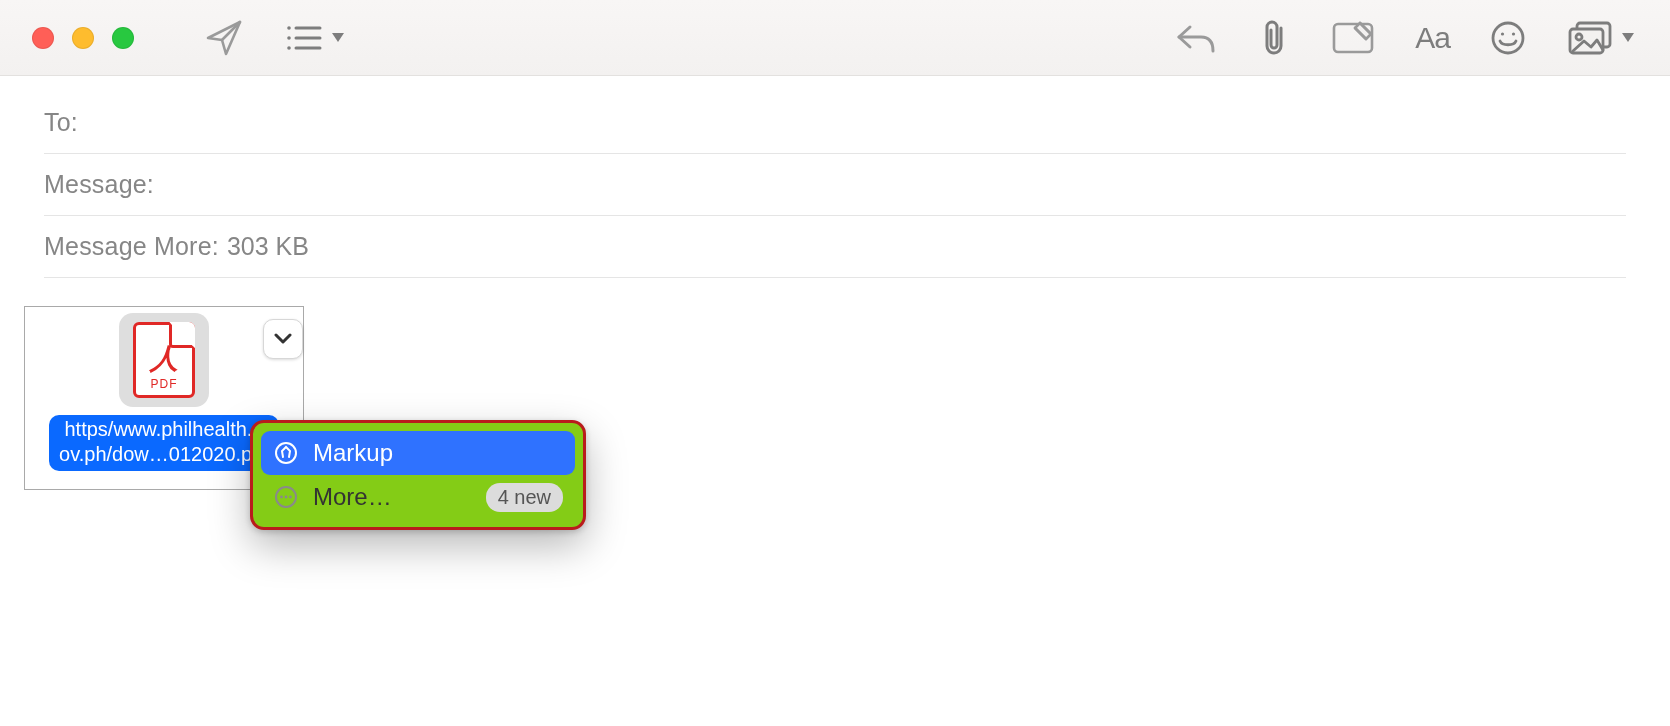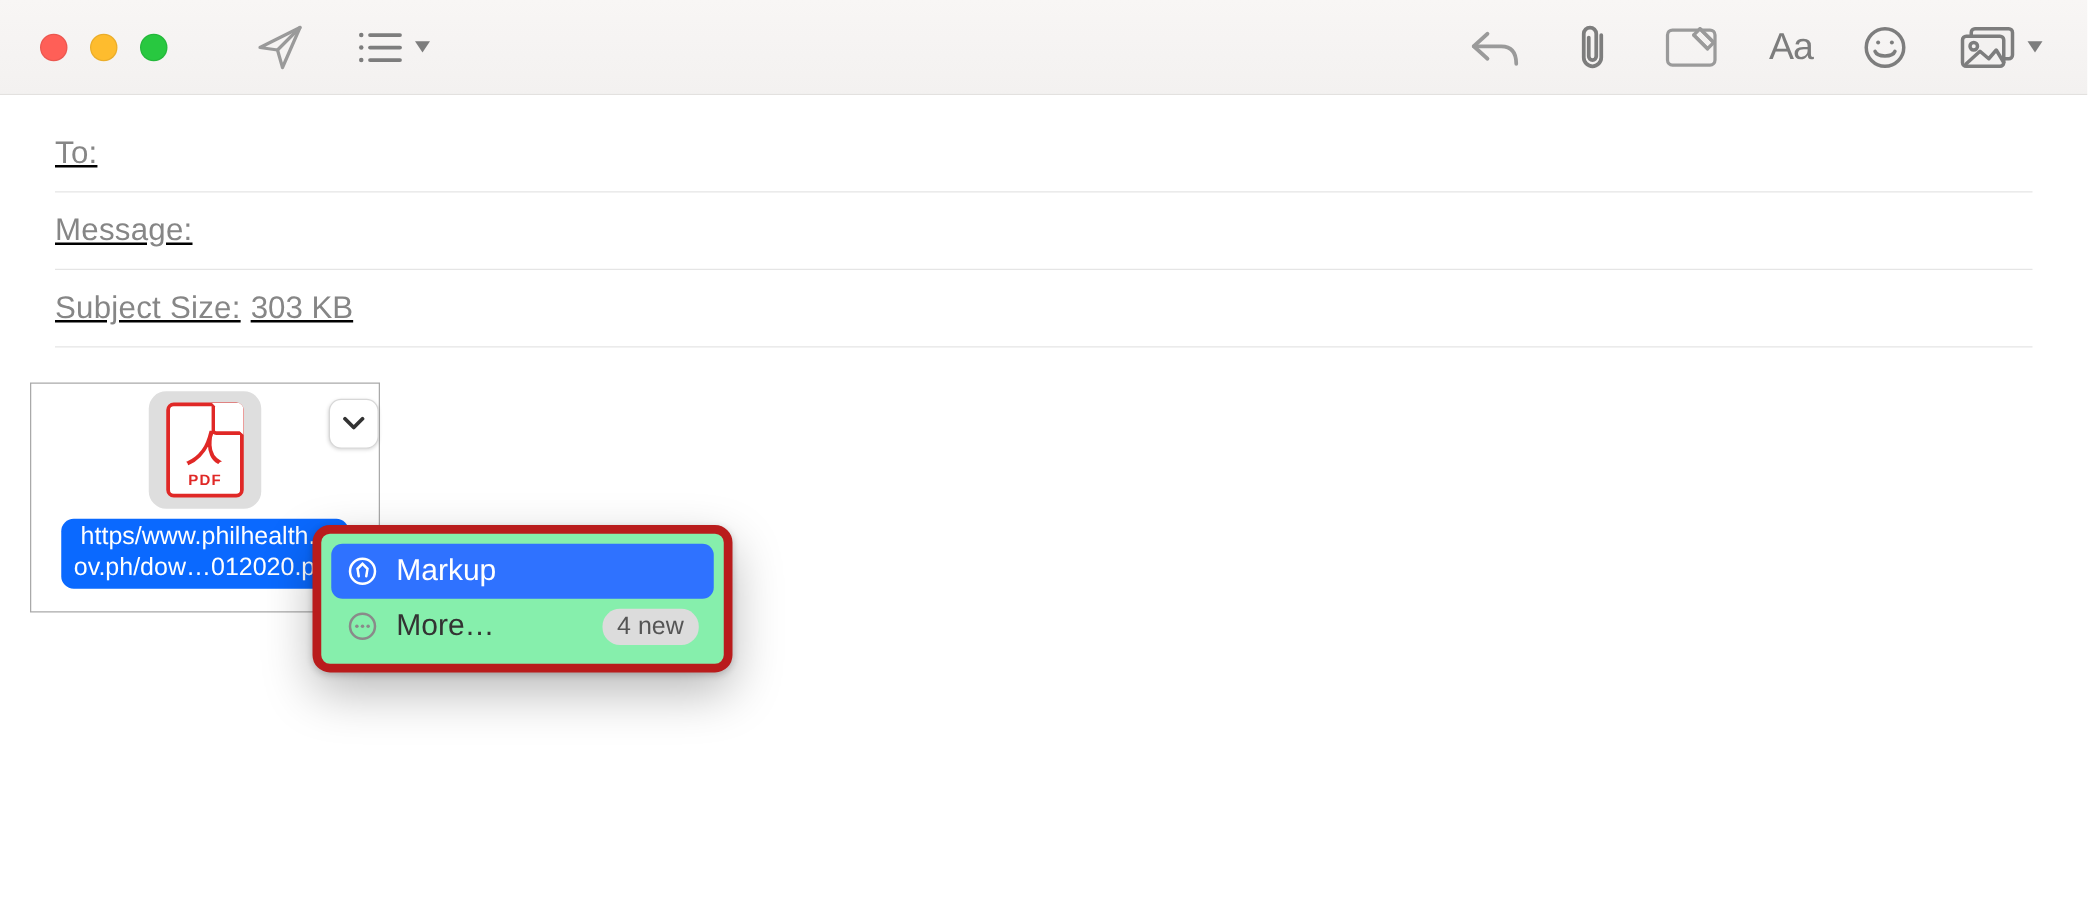--- a/index.html
+++ b/index.html
@@ -39,21 +39,20 @@
       border-top:9px solid #7d7d7d;
       margin-left:2px;
     }
 
     
     .headers { padding: 16px 44px 0 44px; }
     .hrow {
       display:flex; align-items:center;
       border-bottom:1px solid #e5e5e5;
       height:62px;
-      text-decoration:underline;
     }
     .hrow .label { color:#868686; font-size:25px; font-weight:400; letter-spacing:.2px; }
     .hrow .value { color:#868686; font-size:25px; margin-left:8px; }
     .hrow input {
       flex:1; border:none; outline:none;
       font-size:25px; color:#333; background:transparent;
       margin-left:6px;
     }
 
     
@@ -94,21 +93,21 @@
       border-top:3px solid #fff;
       border-right:3px solid #fff;
       border-radius: 0 6px 0 4px;
     }
     .pdf-glyph{
       font-family: Georgia, "Times New Roman", serif;
       font-style: italic; font-weight:600;
       color:#e02826; font-size:28px; line-height:1;
       transform: translateY(-4px);
     }
-    .pdf-label{ color:#e02826; font-size:12px; font-weight:700; letter-spacing:1px; }
+    .pdf-label{ color:#e02826; font-size:12px; font-weight:400; letter-spacing:1px; }
 
     .fname-pill{
       margin-top:8px;
       display:inline-block;
       background:#0a69ff;
       color:#fff;
       font-size:20px;
       line-height:1.25;
       padding:2px 10px 4px 10px;
       border-radius:10px;
@@ -129,22 +128,22 @@
       cursor:pointer;
       z-index:3;
     }
     .chev-btn svg{display:block;}
 
     
     .popover{
       position:absolute;
       left:250px; top:420px;
       width:336px;
-      background:#86efac;
-      border:7px solid #b91c1c;
+      background:#84cc16;
+      border:3px solid #b91c1c;
       border-radius:14px;
       padding:8px;
       box-shadow:0 16px 40px rgba(0,0,0,.28), 0 2px 6px rgba(0,0,0,.18);
       z-index:5;
     }
     .menu-item{
       display:flex; align-items:center; gap:14px;
       height:44px; padding:0 12px;
       border-radius:9px;
       font-size:24px;
@@ -258,21 +257,21 @@
 <div class="headers">
   <div class="hrow">
     <span class="label">To:</span>
     <input type="text" style="">
   </div>
   <div class="hrow">
     <span class="label">Message:</span>
     <input type="text" style="">
   </div>
   <div class="hrow">
-    <span class="label">Subject Size:</span>
+    <span class="label">Message More:</span>
     <span class="value">303 KB</span>
   </div>
 </div>
 
 <div class="body">
 
   <div class="attachment">
     <div class="pdf-tile">
       <div class="pdf-doc">
         <div class="pdf-glyph">人</div>

